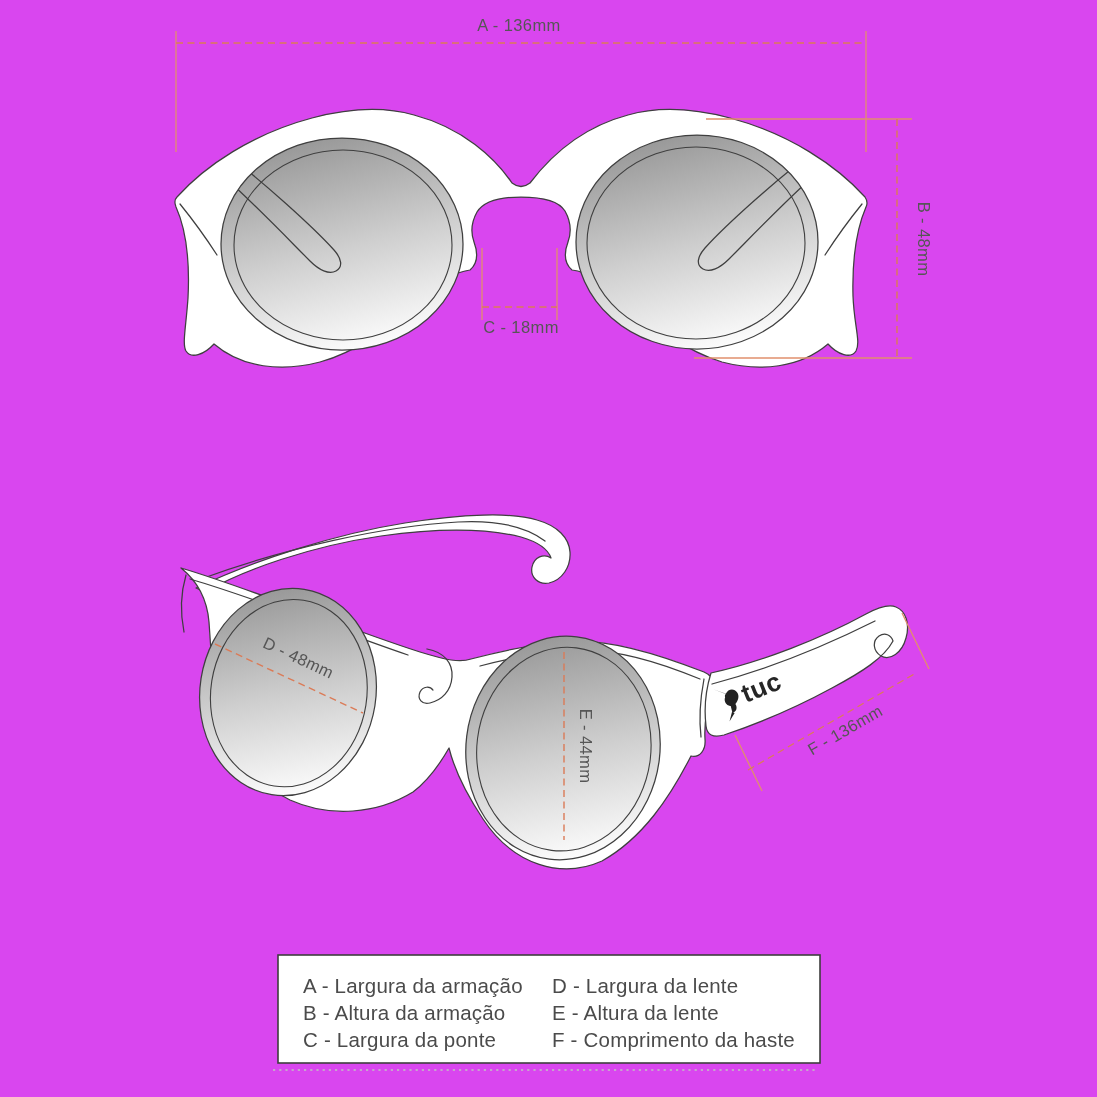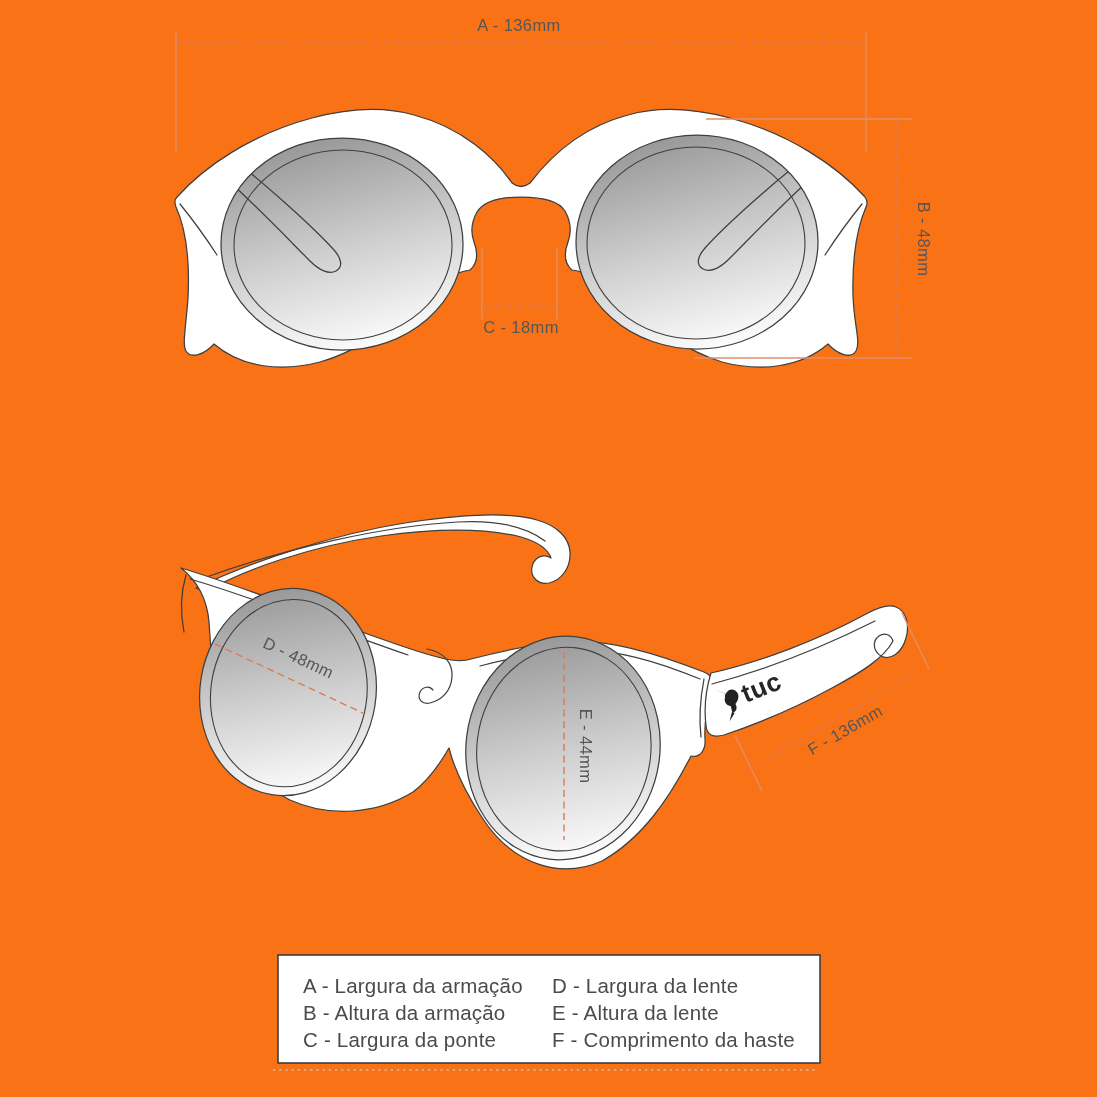--- a/index.html
+++ b/index.html
@@ -1,16 +1,16 @@
 <!DOCTYPE html>
 <html><head>
 <meta charset="utf-8">
 <style>
   html,body{margin:0;padding:0;background:#ffffff;}
-  .stage{position:relative;width:1097px;height:1097px;background:#f97316;overflow:hidden;}
+  .stage{position:relative;width:1097px;height:1097px;background:#d946ef;overflow:hidden;}
   svg{display:block;}
   .outline{fill:none;stroke:#3f3f3f;stroke-width:1.25;stroke-linecap:round;stroke-linejoin:round;}
   .filled{fill:#ffffff;stroke:#3f3f3f;stroke-width:1.25;stroke-linejoin:round;}
   .lens{stroke:#3f3f3f;stroke-width:1.25;}
   .lens-inner{fill:none;stroke:#3f3f3f;stroke-width:1.1;}
   .dim-dash{fill:none;stroke:#db7b57;stroke-width:1.4;stroke-dasharray:7 4.5;}
   .dim-solid{fill:none;stroke:#e18f6c;stroke-width:1.3;}
   .dim-label{font-family:"Liberation Sans",sans-serif;font-size:16.5px;fill:#565656;letter-spacing:0.4px;}
   .legend-text{font-family:"Liberation Sans",sans-serif;font-size:20.5px;fill:#4b4b4b;letter-spacing:0.2px;}
   .logo-text{font-family:"Liberation Sans",sans-serif;font-size:26px;font-weight:bold;fill:#262626;letter-spacing:0.5px;}

